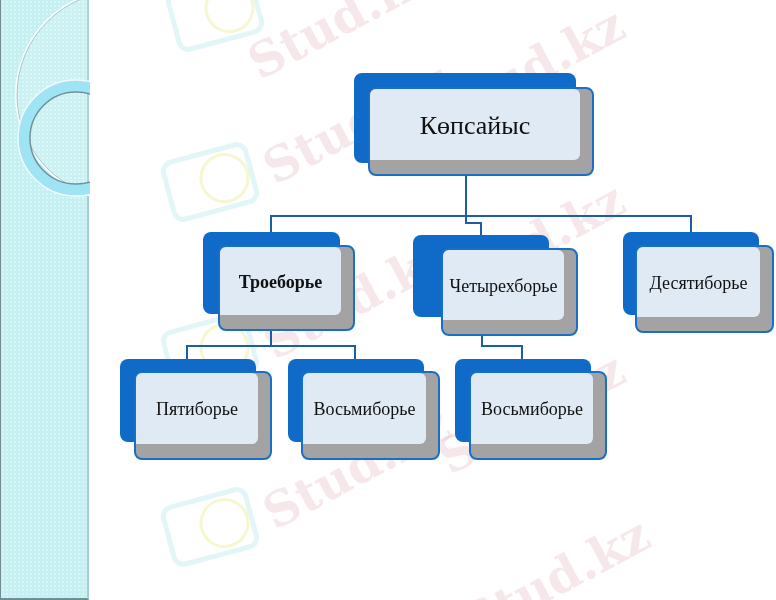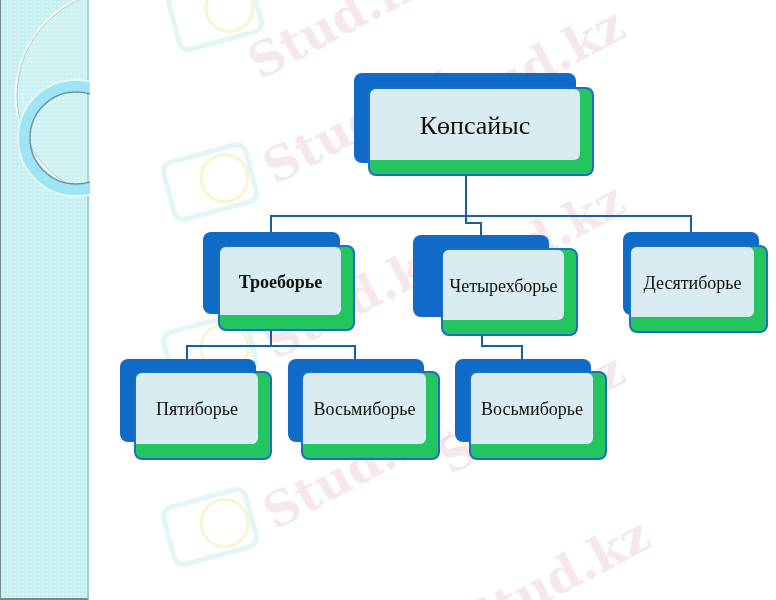--- a/index.html
+++ b/index.html
@@ -9,21 +9,21 @@
     background-image: radial-gradient(circle, rgba(255,255,255,0.35) 1px, transparent 1.2px);
     background-size: 4px 4px;
     border-left: 1px solid #6e8e90; border-bottom: 2px solid #6e8e90; border-right: 2px solid #9fd0d2; }
   .sidebar svg { position: absolute; left: 0; top: 0; }
   .wm { position: absolute; font-family: "DejaVu Serif", serif; font-weight: bold; font-size: 48px; color: rgba(215,150,160,0.22); transform: rotate(-28deg); white-space: nowrap; pointer-events: none; }
   .logo { position: absolute; width: 90px; height: 64px; border: 5px solid rgba(190,235,240,0.45); border-radius: 12px; transform: rotate(-15deg); pointer-events: none; }
   .logo::after { content: ""; position: absolute; left: 30px; top: 2px; width: 44px; height: 44px; border: 3px solid rgba(235,235,150,0.45); border-radius: 50%; }
   .connector { position: absolute; background: #1a5fa6; }
   .node { position: absolute; }
   .node .back { position: absolute; left: 0; top: 0; background: #0f6bc7; border-radius: 8px; }
-  .node .front { position: absolute; background: #22c55e; border: 2px solid #1a6fc4; border-radius: 8px; display: flex; align-items: center; justify-content: center; }
+  .node .front { position: absolute; background: #a3a3a3; border: 2px solid #1a6fc4; border-radius: 8px; display: flex; align-items: center; justify-content: center; }
   .node .front::before { content: ""; position: absolute; left: 0; top: 0; right: 12px; bottom: 14px; background: #e3eef9; border-radius: 6px 6px 6px 0; opacity: 0.95; }
   .node .label { position: relative; color: #111; font-size: 18px; transform: translate(-6px,-6px); }
   .node.root .label { font-size: 26px; }
 </style>
 </head>
 <body>
 
 <div class="sidebar">
   <svg width="89" height="600" viewBox="0 0 89 600">
     <circle cx="120" cy="95" r="105" fill="rgba(255,255,255,0.12)" stroke="rgba(255,255,255,0.9)" stroke-width="2"></circle>
@@ -81,21 +81,21 @@
 
 <div class="node" style="left:413px; top:235px;">
   <div class="back" style="width:136px; height:82px;"></div>
   <div class="front" style="left:28px; top:13px; width:137px; height:88px;">
     <span class="label">Четырехборье</span>
   </div>
 </div>
 
 <div class="node" style="left:623px; top:232px;">
   <div class="back" style="width:136px; height:83px;"></div>
-  <div class="front" style="left:6px; top:13px; width:139px; height:88px;text-align:right;">
+  <div class="front" style="left:12px; top:13px; width:139px; height:88px;text-align:right;">
     <span class="label">Десятиборье</span>
   </div>
 </div>
 
 <div class="node" style="left:120px; top:359px;">
   <div class="back" style="width:136px; height:83px;"></div>
   <div class="front" style="left:14px; top:12px; width:138px; height:89px;">
     <span class="label">Пятиборье</span>
   </div>
 </div>

